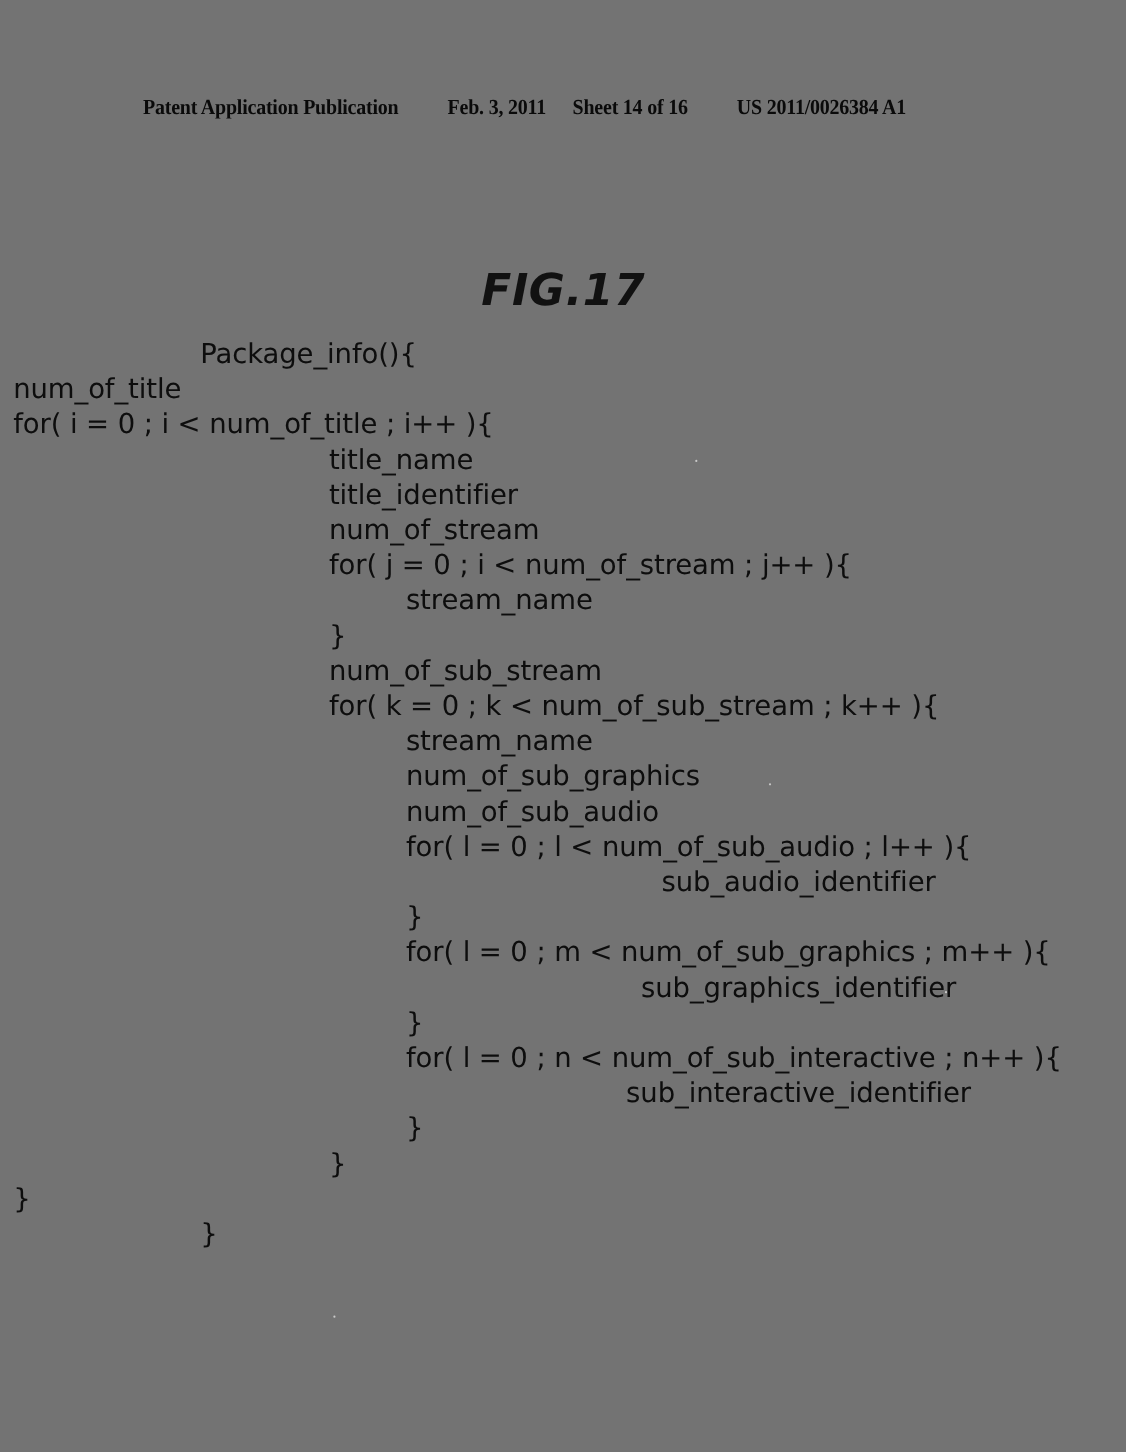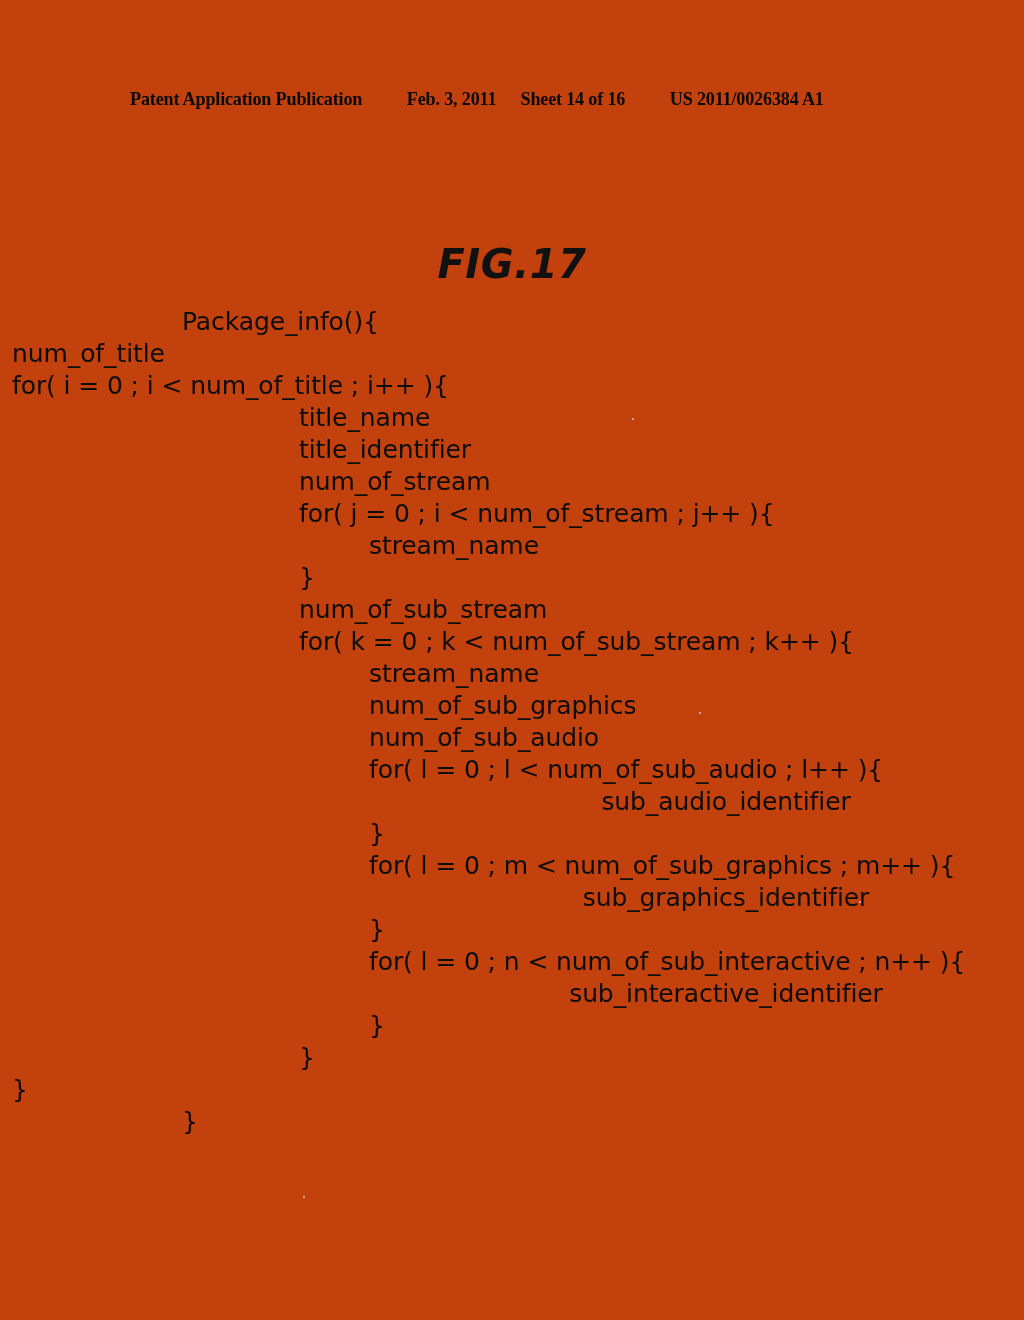--- a/index.html
+++ b/index.html
@@ -14,21 +14,21 @@
     overflow: hidden;
     font-family: "Liberation Sans", sans-serif;
     color: #000000;
     -webkit-font-smoothing: none;
   }
 
   
   .page {
     position: absolute;
     inset: 0;
-    background: #c2410c;
+    background: #737373;
   }
 
   
   .pub-header {
     position: absolute;
     top: 88px;
     left: 130px;
     width: 764px;
     height: 28px;
     display: flex;

